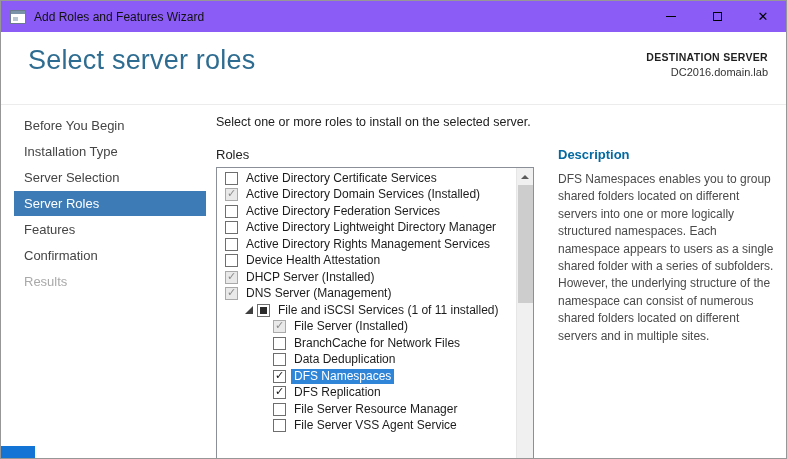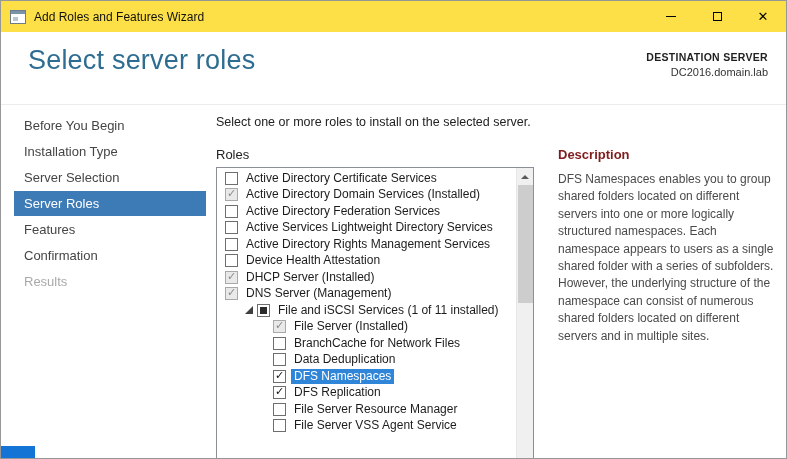--- a/index.html
+++ b/index.html
@@ -2,21 +2,21 @@
 <html style="--heading: #2e6d91; --navsel: #3c7bb5; --listsel: #2f86d9; --taskbar: #1374d6;"><head>
 <meta charset="utf-8">
 <style>
   html,body{margin:0;padding:0;background:#c9c9c9;}
   .window{
     position:relative;width:787px;height:459px;background:#ffffff;
     border:1px solid #979797;box-sizing:border-box;overflow:hidden;
     font-family:"Liberation Sans","DejaVu Sans",sans-serif;
   }
   
-  .titlebar{position:absolute;top:0;left:0;right:0;height:31px;display:flex;align-items:center;background:#fde047;}
+  .titlebar{position:absolute;top:0;left:0;right:0;height:31px;display:flex;align-items:center;background:#8b5cf6;}
   .app-icon{width:16px;height:14px;margin-left:9px;position:relative;border:1px solid #6b7c8d;background:#fff;box-sizing:border-box;flex:none;}
   .app-icon::before{content:"";position:absolute;top:0;left:0;right:0;height:3px;background:#7a93a8;}
   .app-icon::after{content:"";position:absolute;bottom:2px;left:2px;width:5px;height:4px;background:#b7c6d2;}
   .title-text{font-size:12px;color:#111;margin-left:8px;white-space:nowrap;}
   .controls{position:absolute;right:0;top:0;display:flex;height:31px;}
   .win-btn{width:46px;height:31px;display:flex;align-items:center;justify-content:center;cursor:default;}
   .min-glyph{width:10px;height:1px;background:#000;}
   .max-glyph{width:9px;height:9px;border:1px solid #000;box-sizing:border-box;}
   .close-glyph{font-size:13px;color:#000;line-height:1;}
   
@@ -44,21 +44,21 @@
   .cb.checked-disabled::after{content:"\2713";position:absolute;left:1px;top:-2px;font-size:11px;font-weight:bold;color:#8b8b8b;}
   .cb.indeterminate::after{content:"";position:absolute;left:2px;top:2px;width:7px;height:7px;background:#2b2b2b;}
   .role-label{padding:0 3px;line-height:15px;}
   .role-label.selected{background:var(--listsel,#2f86d9);color:#fff;}
   
   .scrollbar{position:absolute;top:0;right:0;width:17px;bottom:0;background:#f0f0f0;border-left:1px solid #e6e6e6;box-sizing:border-box;}
   .scroll-up{height:17px;display:flex;align-items:center;justify-content:center;background:#f0f0f0;cursor:pointer;}
   .scroll-up i{display:block;width:0;height:0;border:4px solid transparent;border-bottom-color:#5a5a5a;margin-top:-4px;}
   .scroll-thumb{position:absolute;top:17px;left:1px;width:15px;height:118px;background:#cdcdcd;cursor:pointer;}
   
-  .desc-title{position:absolute;left:557px;top:146px;font-size:13px;font-weight:bold;color:#7f1d1d;}
+  .desc-title{position:absolute;left:557px;top:146px;font-size:13px;font-weight:bold;color:#0369a1;}
   .desc-text{position:absolute;left:557px;top:170px;width:219px;font-size:12px;line-height:1.45;color:#4a4a4a;}
   
   .taskbar-fragment{position:absolute;left:0;bottom:0;width:34px;height:12px;background:var(--taskbar,#1374d6);z-index:5;}
 </style>
 </head>
 <body>
 
 <div class="window">
 
   <div class="titlebar">
@@ -106,21 +106,21 @@
         <div class="role-row" style="padding-left: 8px;">
           <span class="cb checked-disabled"></span>
           <span class="role-label">Active Directory Domain Services (Installed)</span>
         </div>
         <div class="role-row" style="padding-left: 8px;">
           <span class="cb unchecked"></span>
           <span class="role-label">Active Directory Federation Services</span>
         </div>
         <div class="role-row" style="padding-left: 8px;">
           <span class="cb unchecked"></span>
-          <span class="role-label">Active Services Lightweight Directory Services</span>
+          <span class="role-label">Active Directory Lightweight Directory Manager</span>
         </div>
         <div class="role-row" style="padding-left: 8px;">
           <span class="cb unchecked"></span>
           <span class="role-label">Active Directory Rights Management Services</span>
         </div>
         <div class="role-row" style="padding-left: 8px;">
           <span class="cb unchecked"></span>
           <span class="role-label">Device Health Attestation</span>
         </div>
         <div class="role-row" style="padding-left: 8px;">

